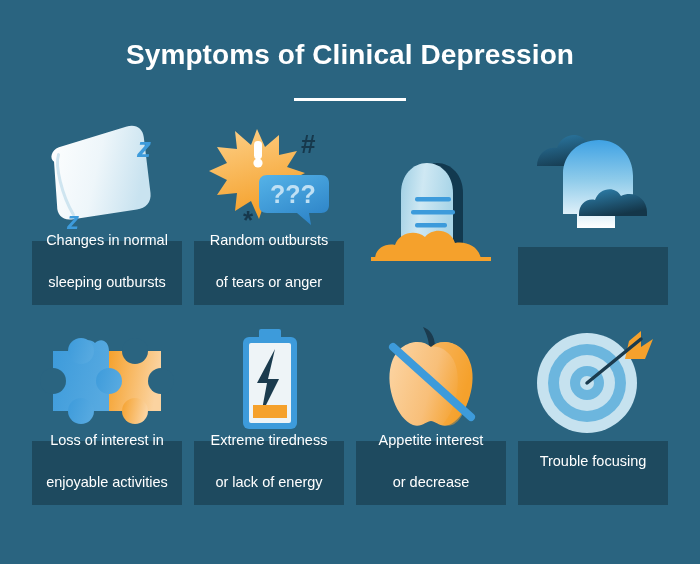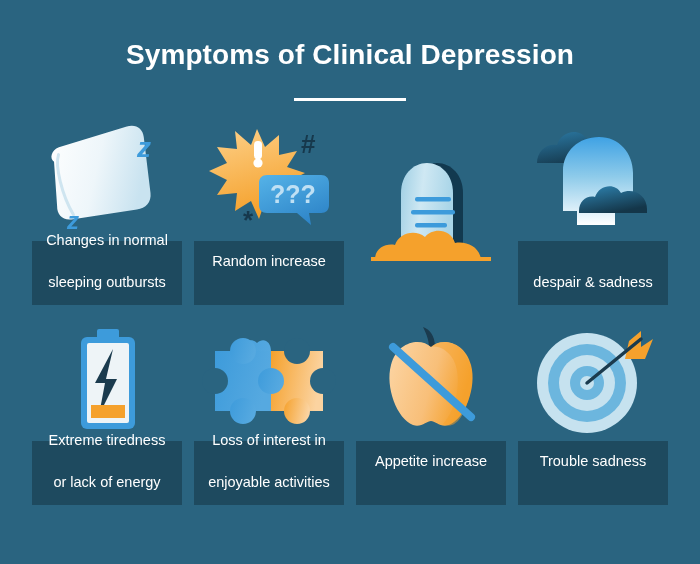--- a/index.html
+++ b/index.html
@@ -130,21 +130,22 @@
           <rect x="49" y="16" width="8" height="18" rx="3.6" fill="#ffffff"></rect>
           <text x="96" y="28" font-family="'Liberation Sans',sans-serif" font-size="26" font-weight="bold" fill="#16384c">#</text>
           <text x="38" y="104" font-family="'Liberation Sans',sans-serif" font-size="26" font-weight="bold" fill="#16384c">*</text>
           <path d="M62,50 L116,50 C121,50 124,53 124,58 L124,80 C124,85 121,88 116,88
                    L104,88 L106,100 L92,88 L62,88 C57,88 54,85 54,80 L54,58 C54,53 57,50 62,50 Z" fill="url(#bubbleGrad)"></path>
           <text x="88" y="78" text-anchor="middle" font-family="'Liberation Sans',sans-serif" font-size="25" font-weight="bold" fill="#bfe0f4">???</text>
         </svg>
       </div>
       <div class="label-card">
         <span>
-          <span>Random increase</span><br>
+          <span>Random outbursts</span><br>
+          <span>of tears or anger</span>
         </span>
       </div>
     </div>
 
     <div class="cell">
       <div class="icon-wrap">
         <svg width="128" height="112" viewBox="0 0 128 112" aria-hidden="true">
           <defs>
             <linearGradient id="stoneGrad" x1="0" y1="0" x2="1" y2="0.2">
               <stop offset="0%" stop-color="#9fcfe4"></stop>
@@ -184,39 +185,20 @@
           </defs>
           <path d="M8,38 C8,26 18,18 28,20 C32,6 50,2 58,14 C70,8 84,16 84,30 C90,30 94,34 94,38 Z" fill="url(#cloudGrad)"></path>
           <path d="M34,74 L34,46 C34,26 50,12 70,12 C90,12 104,28 104,48 L104,74 L86,74 L86,100
                    L48,100 L48,86 L34,86 Z" fill="url(#headGrad)"></path>
           <path d="M50,86 C50,76 58,70 66,72 C70,60 86,57 92,68 C104,62 118,70 118,84 L118,88 L50,88 Z" fill="url(#cloudGrad2)"></path>
         </svg>
       </div>
       <div class="label-card">
         <span>
           <br>
-          <span>despair &amp; sadness</span>
-        </span>
-      </div>
-    </div>
-
-    <div class="cell">
-      <div class="icon-wrap">
-        <svg width="128" height="112" viewBox="0 0 128 112" aria-hidden="true">
-          <rect x="54" y="4" width="22" height="10" rx="2" fill="#3d9bdb"></rect>
-          <rect x="38" y="12" width="54" height="92" rx="6" fill="#3d9bdb"></rect>
-          <rect x="44" y="18" width="42" height="80" rx="2" fill="#eef4f7"></rect>
-          <path d="M70,24 L52,58 L62,58 L56,90 L74,54 L63,54 Z" fill="#1b3b4e"></path>
-          <rect x="48" y="80" width="34" height="13" fill="#f5a12c"></rect>
-        </svg>
-      </div>
-      <div class="label-card">
-        <span>
-          <span>Extreme tiredness</span><br>
-          <span>or lack of energy</span>
         </span>
       </div>
     </div>
 
     <div class="cell">
       <div class="icon-wrap">
         <svg width="128" height="112" viewBox="0 0 128 112" aria-hidden="true">
           <defs>
             <linearGradient id="pzBlue" x1="0" y1="0" x2="1" y2="0.3">
               <stop offset="0%" stop-color="#3d9bdb"></stop>
@@ -260,55 +242,74 @@
         <span>
           <span>Loss of interest in</span><br>
           <span>enjoyable activities</span>
         </span>
       </div>
     </div>
 
     <div class="cell">
       <div class="icon-wrap">
         <svg width="128" height="112" viewBox="0 0 128 112" aria-hidden="true">
+          <rect x="54" y="4" width="22" height="10" rx="2" fill="#3d9bdb"></rect>
+          <rect x="38" y="12" width="54" height="92" rx="6" fill="#3d9bdb"></rect>
+          <rect x="44" y="18" width="42" height="80" rx="2" fill="#eef4f7"></rect>
+          <path d="M70,24 L52,58 L62,58 L56,90 L74,54 L63,54 Z" fill="#1b3b4e"></path>
+          <rect x="48" y="80" width="34" height="13" fill="#f5a12c"></rect>
+        </svg>
+      </div>
+      <div class="label-card">
+        <span>
+          <span>Extreme tiredness</span><br>
+          <span>or lack of energy</span>
+        </span>
+      </div>
+    </div>
+
+    <div class="cell">
+      <div class="icon-wrap">
+        <svg width="128" height="112" viewBox="0 0 128 112" aria-hidden="true">
           <defs>
             <linearGradient id="appleGrad" x1="0" y1="0" x2="1" y2="0.3">
               <stop offset="0%" stop-color="#fcd6a6"></stop>
               <stop offset="60%" stop-color="#f8bf79"></stop>
               <stop offset="100%" stop-color="#f5a12c"></stop>
             </linearGradient>
           </defs>
           <path d="M62,22 C62,14 58,6 56,2 C62,4 68,10 68,22 Z" fill="#1b3b4e"></path>
           <path d="M64,22 C54,12 30,16 24,40 C18,62 30,94 46,100 C54,103 60,96 64,96
                    C68,96 74,103 82,100 C98,94 110,62 104,40 C98,16 74,12 64,22 Z" fill="url(#appleGrad)"></path>
           <path d="M64,22 C70,16 84,14 94,24 C106,36 108,70 94,92 C88,101 82,102 76,99
                    C90,84 96,52 86,34 C80,24 70,20 64,22 Z" fill="#f5a12c" opacity="0.5"></path>
           <line x1="26" y1="22" x2="104" y2="92" stroke="#3d9bdb" stroke-width="8" stroke-linecap="round"></line>
         </svg>
       </div>
       <div class="label-card">
         <span>
-          <span>Appetite increase</span><br>
+          <span>Appetite interest</span><br>
+          <span>or decrease</span>
         </span>
       </div>
     </div>
 
     <div class="cell">
       <div class="icon-wrap">
         <svg width="128" height="112" viewBox="0 0 128 112" aria-hidden="true">
           <circle cx="58" cy="58" r="50" fill="#c6e2ef"></circle>
           <circle cx="58" cy="58" r="39" fill="#6cb6de"></circle>
           <circle cx="58" cy="58" r="28" fill="#c6e2ef"></circle>
           <circle cx="58" cy="58" r="17" fill="#6cb6de"></circle>
           <circle cx="58" cy="58" r="7" fill="#c6e2ef"></circle>
           <path d="M100,16 L112,6 L112,22 L124,14 L116,34 L96,34 Z" fill="#f5a12c"></path>
           <line x1="58" y1="58" x2="112" y2="14" stroke="#1b3b4e" stroke-width="3.5" stroke-linecap="round"></line>
         </svg>
       </div>
       <div class="label-card">
         <span>
-          <span>Trouble sadness</span><br>
+          <span>Trouble focusing</span><br>
         </span>
       </div>
     </div>
 
   </div>
 </div>
 
 </body></html>

